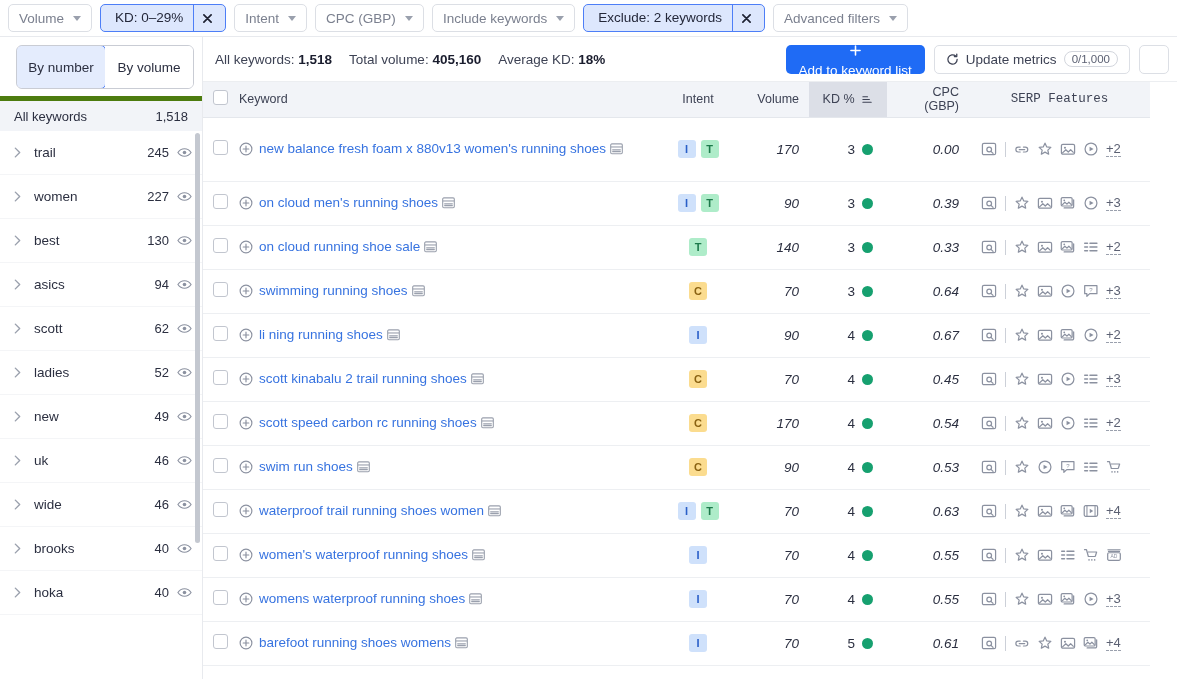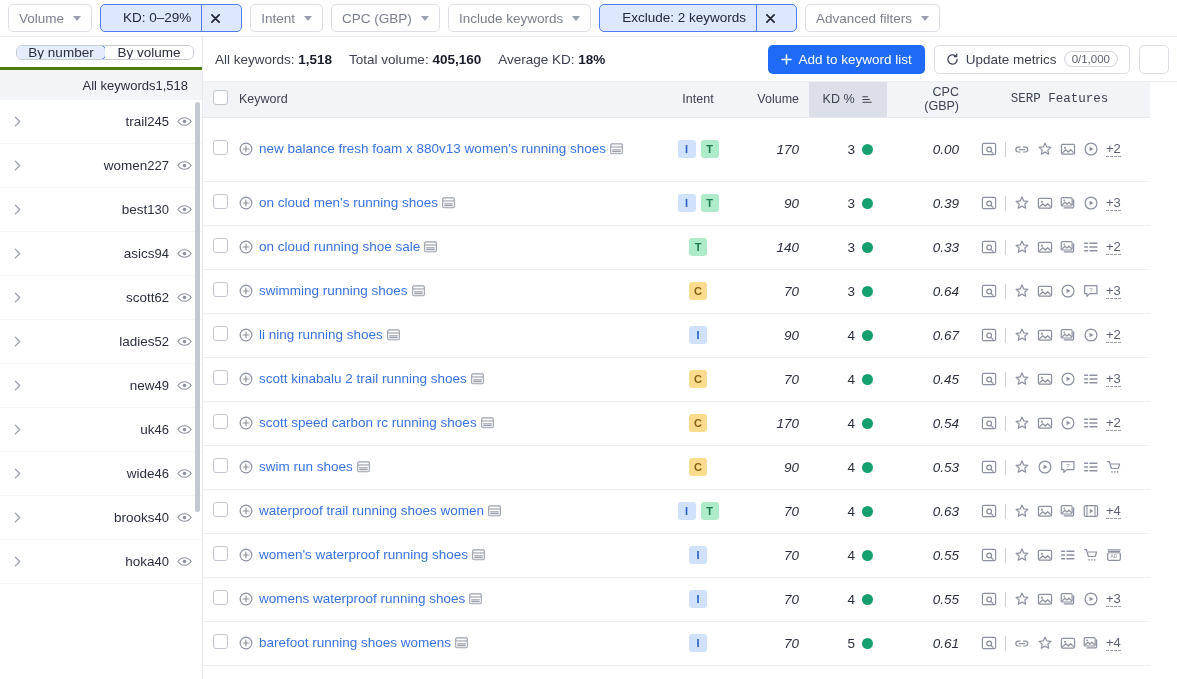--- a/index.html
+++ b/index.html
@@ -27,48 +27,48 @@
     white-space: nowrap; cursor: pointer;
   }
   .fchip .cv { margin-right: 7px; }
   .fchip .caret {
     width: 0; height: 0; margin-left: 2px;
     border-left: 4.5px solid transparent; border-right: 4.5px solid transparent;
     border-top: 5px solid #9aa0ad;
   }
   .fchip.active {
     border-color: #4d7ef7; background: #dde7fd; color: #1f2333;
-    padding: 12px; border-radius: 5px; overflow: hidden;
+    padding: 4px; border-radius: 5px; overflow: hidden;
   }
   .fchip.active .lbl { padding: 0 10px; line-height: 26px; font-weight: 400; color:#24283a; }
   .fchip.active .xbtn {
     width: 28px; height: 26px; display: flex; align-items: center; justify-content: center;
     border-left: 1px solid #4d7ef7; font-size: 12px; color: #1f2333; font-weight: 700;
   }
 
   
   .body { flex: 1; display: flex; min-height: 0; }
 
   
   .sidebar {
     width: 203px; min-width: 203px;
     display: flex; flex-direction: column;
     background: #fff; border-right: 1px solid #e8eaee;
   }
   .segwrap { padding: 8px 8px 7px 8px; }
   .seg {
     display: flex; border: 1px solid #c9ccd4; border-radius: 6px; overflow: hidden;
-    height: 15px; background: #fff; margin-left: 8px;
+    height: 44px; background: #fff; margin-left: 8px;
   }
   .seg .sgi {
     flex: 1; display: flex; align-items: center; justify-content: center;
     font-size: 13.5px; color: #2b2f40; cursor: pointer; background: #fff;
   }
   .seg .sgi.on { background: #e4ecfd; border: 1px solid #4d7ef7; border-radius: 5px; margin: -1px; }
-  .sidescroll { flex: 1; overflow: hidden; position: relative; border-top:3px solid #4d7c0f;text-align:right; }
+  .sidescroll { flex: 1; overflow: hidden; position: relative; border-top:5px solid #4d7c0f; }
   .sk-all {
     display: flex; align-items: center; height: 30px; padding: 0 14px 0 14px;
     background: #f2f4f8; font-size: 13px; color: #2b2f40;
   }
   .sk-all .nm { flex: 1; }
   .sk-all .ct { font-size: 13px; color: #2b2f40; }
   .srow {
     display: flex; align-items: center; height: 44px; padding: 0 10px 0 14px;
     font-size: 13.5px; color: #2b2f40; cursor: pointer; border-bottom: 1px solid #f4f5f7;
   }
@@ -88,21 +88,21 @@
   .toolbar {
     height: 45px; min-height: 45px; display: flex; align-items: center;
     padding: 0 8px 0 12px; gap: 9px; border-bottom: 1px solid #eceef1; background:#fff;
   }
   .stats { display: flex; align-items: center; gap: 17px; font-size: 13.5px; color: #3d4254; }
   .stats b { font-weight: 700; color: #1a1d2e; }
   .tb-spacer { flex: 1; }
   .btn-primary {
     height: 29px; background: #1f6bf5; color: #fff; border-radius: 5px;
     display: flex; align-items: center; gap: 7px; padding: 0 13px;
-    font-size: 13.5px; border: none; cursor: pointer; white-space: nowrap;
+    font-size: 13.5px; border: none; cursor: pointer; white-space: nowrap; flex-direction: column;
   }
   .btn-ghost {
     height: 29px; border: 1px solid #dcdfe5; border-radius: 5px; background: #fff;
     display: flex; align-items: center; gap: 7px; padding: 0 11px;
     font-size: 13.5px; color: #3d4254; cursor: pointer; white-space: nowrap;
   }
   .pill {
     border: 1px solid #d3d6dd; border-radius: 9px; font-size: 11.5px;
     padding: 1px 7px; color: #5c6173;
   }

